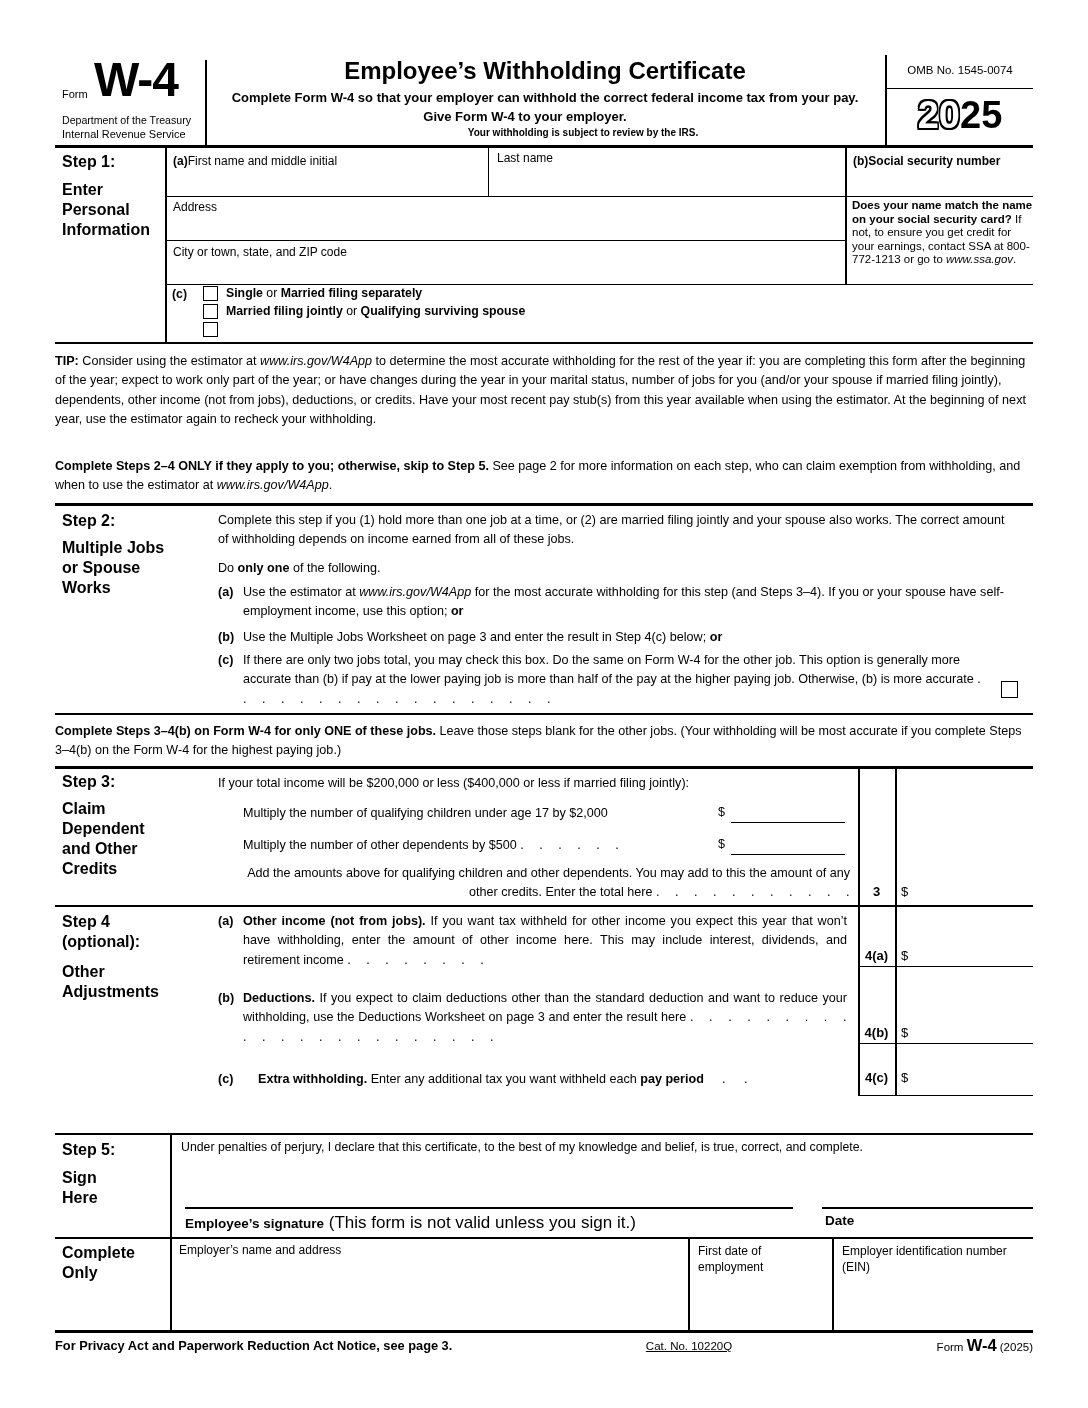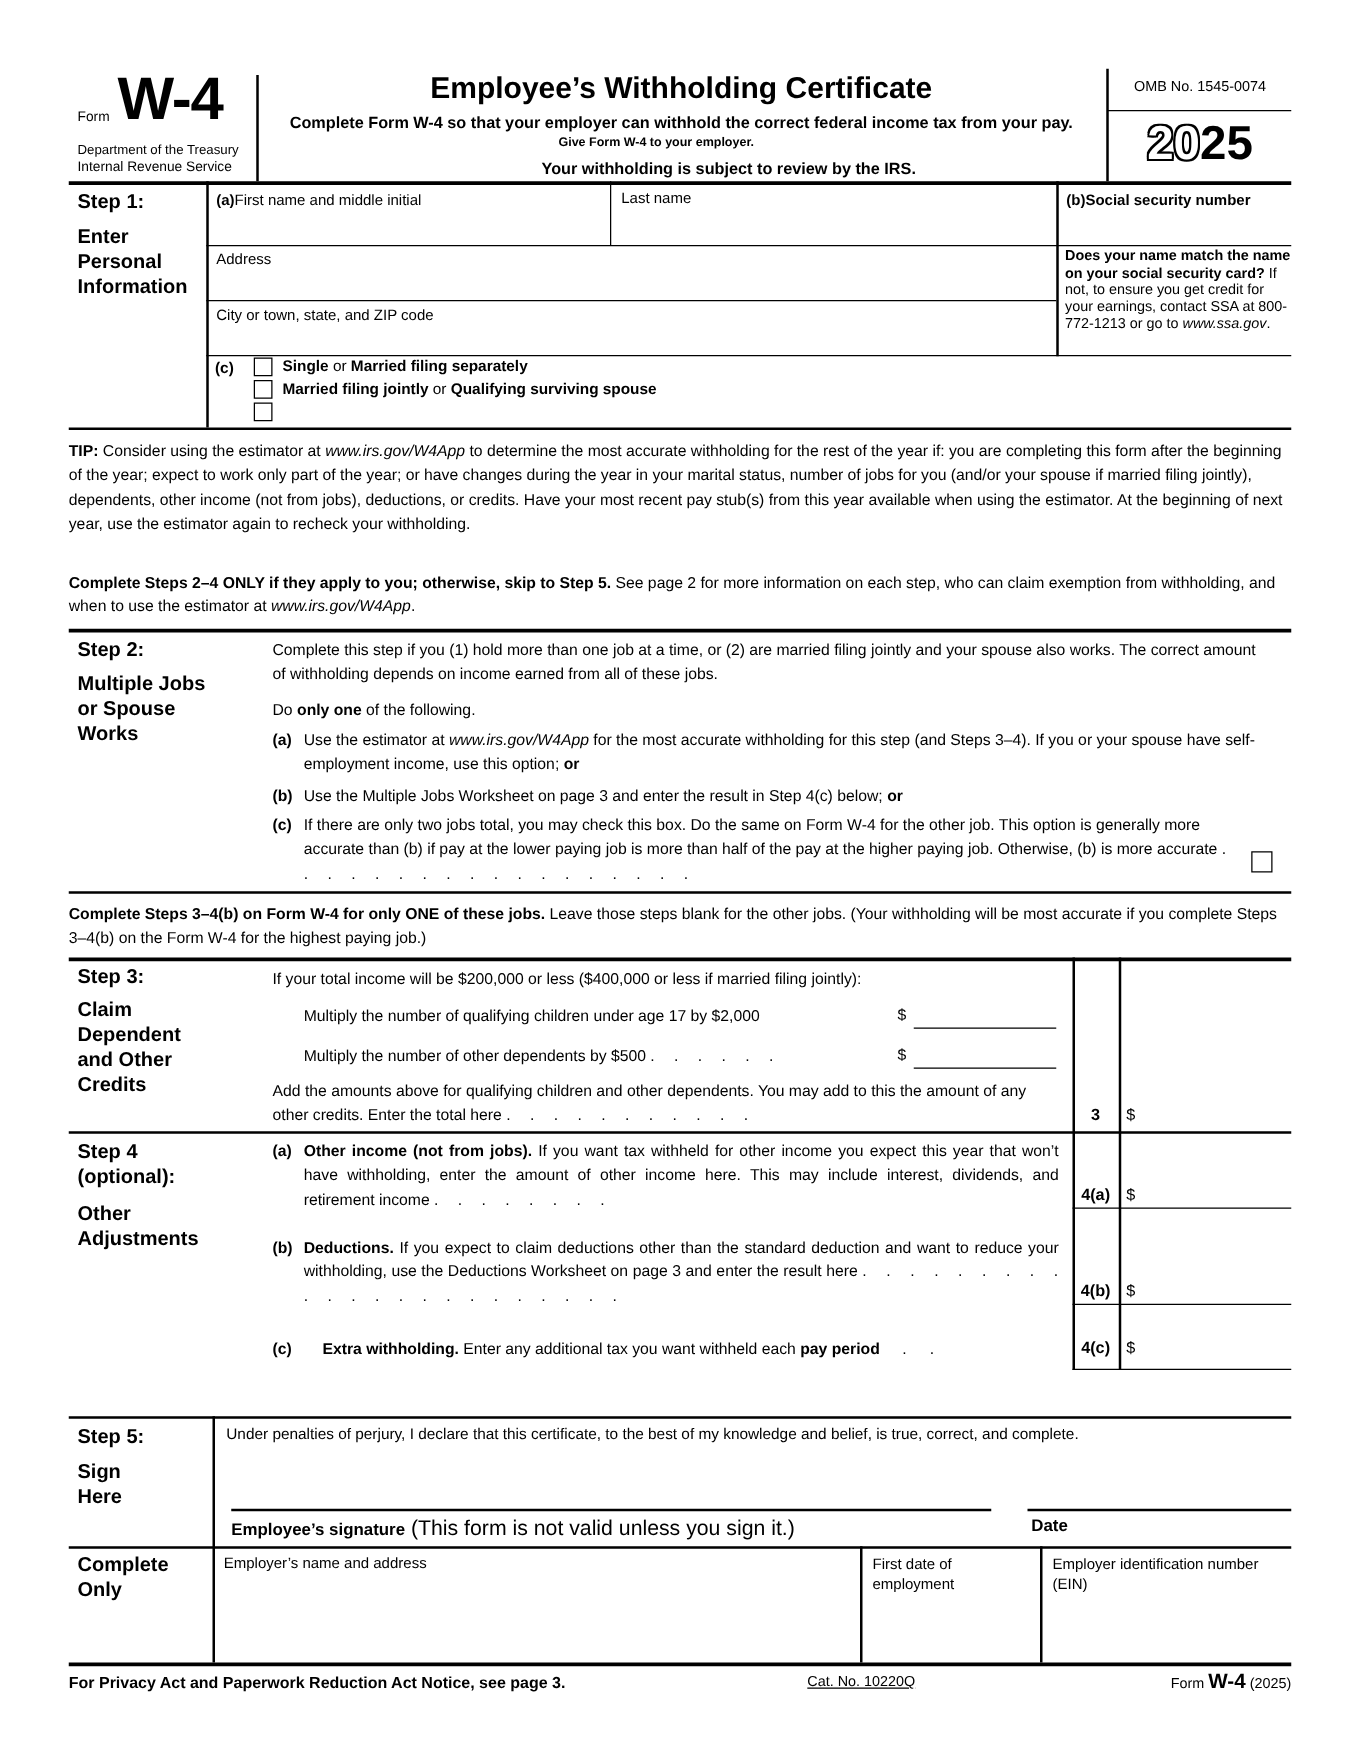--- a/index.html
+++ b/index.html
@@ -29,22 +29,22 @@
   <div class="t" style="left:62px;top:88px;font-size:11px;">Form</div>
   <div class="t b" style="left:94px;top:52px;font-size:48px;letter-spacing:-1px;">W-4</div>
   <div class="t" style="left:62px;top:114px;font-size:10.6px;">Department of the Treasury</div>
   <div class="t" style="left:62px;top:128px;font-size:11px;">Internal Revenue Service</div>
 
   <div class="vl" style="left:205px;top:60px;width:1.6px;height:85px;"></div>
   <div class="vl" style="left:885px;top:55px;width:1.6px;height:90px;"></div>
 
   <div class="t b center" style="left:205px;top:57px;width:680px;font-size:24px;">Employee’s Withholding Certificate</div>
   <div class="t b center" style="left:205px;top:90px;width:680px;font-size:13px;">Complete Form W-4 so that your employer can withhold the correct federal income tax from your pay.</div>
-  <div class="t b center" style="left:205px;top:109px;width:640px;font-size:10px;">Give Form W-4 to your employer.</div>
-  <div class="t b center" style="left:205px;top:127px;width:756px;font-size:13px;">Your withholding is subject to review by the IRS.</div>
+  <div class="t b center" style="left:205px;top:109px;width:640px;font-size:13px;">Give Form W-4 to your employer.</div>
+  <div class="t b center" style="left:205px;top:127px;width:756px;font-size:10px;">Your withholding is subject to review by the IRS.</div>
 
   <div class="t center" style="left:887px;top:64px;width:146px;font-size:11.5px;">OMB No. 1545-0074</div>
   <div class="hl" style="left:886px;top:88px;width:147px;height:1.2px;"></div>
   <div class="t b center" style="left:887px;top:94px;width:146px;font-size:38px;"><span class="outline">20</span><span>25</span></div>
 
   <div class="hl" style="left:55px;top:145px;width:978px;height:3px;"></div>
 
   <div class="t steplabel" style="left:62px;top:152px;">Step 1:</div>
   <div class="t steplabel" style="left:62px;top:180px;width:105px;">Enter Personal Information</div>
 
@@ -109,21 +109,21 @@
   <div class="t body-text" style="left:218px;top:774px;width:630px;">If your total income will be $200,000 or less ($400,000 or less if married filing jointly):</div>
 
   <div class="t body-text" style="left:243px;top:804px;">Multiply the number of qualifying children under age 17 by $2,000</div>
   <div class="t body-text b" style="left:718px;top:803px;font-weight:normal;">$</div>
   <div class="hl" style="left:731px;top:822px;width:114px;height:1.3px;"></div>
 
   <div class="t body-text" style="left:243px;top:836px;width:470px;"><span>Multiply the number of other dependents by $500 </span><span class="leader">. . . . . .</span></div>
   <div class="t body-text" style="left:718px;top:835px;">$</div>
   <div class="hl" style="left:731px;top:854px;width:114px;height:1.3px;"></div>
 
-  <div class="t body-text" style="left:218px;top:864px;width:632px;"><span>Add the amounts above for qualifying children and other dependents. You may add to this the amount of any other credits. Enter the total here </span><span class="leader">. . . . . . . . . . .</span></div>
+  <div class="t body-text" style="left:218px;top:864px;width:632px;text-align:right;"><span>Add the amounts above for qualifying children and other dependents. You may add to this the amount of any other credits. Enter the total here </span><span class="leader">. . . . . . . . . . .</span></div>
   <div class="t b center" style="left:858px;top:884px;width:37px;font-size:13px;">3</div>
   <div class="t" style="left:901px;top:884px;font-size:13px;">$</div>
   <div class="t" style="left:910px;top:884px;width:120px;height:18px;"></div>
 
   <div class="hl" style="left:55px;top:905px;width:978px;height:2px;"></div>
 
   <div class="t steplabel" style="left:62px;top:912px;width:105px;">Step 4 (optional):</div>
   <div class="t steplabel" style="left:62px;top:962px;width:115px;">Other Adjustments</div>
 
   <div class="t b body-text" style="left:218px;top:912px;">(a)</div>

